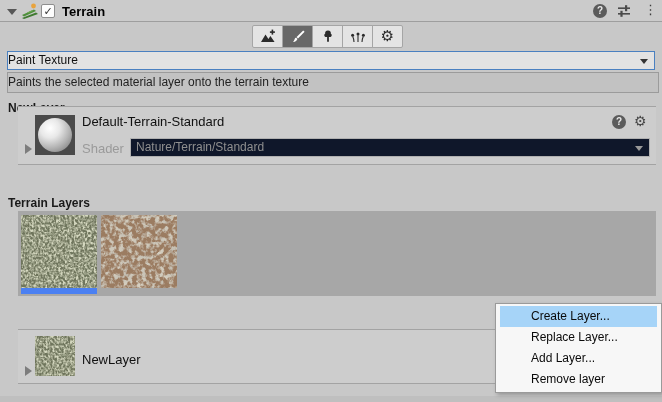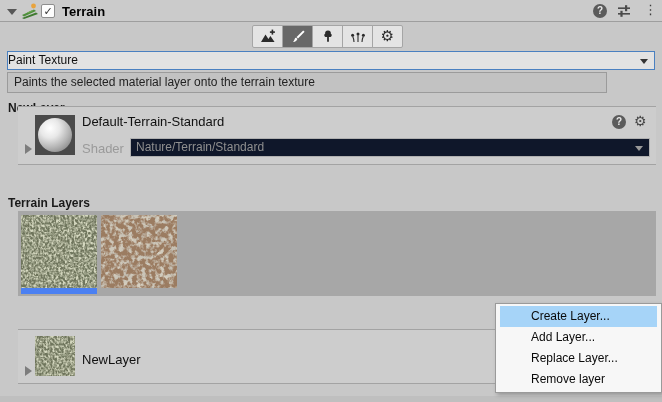--- a/index.html
+++ b/index.html
@@ -31,22 +31,22 @@
   .tool-btn.active { background:#686868; }
   .gear-glyph { font-family:"DejaVu Sans", sans-serif; font-size:15px; color:#2b2b2b; line-height:1; }
 
   
   .tool-select { position:absolute; left:7px; top:51px; width:648px; height:19px; background:#e2e2e2;
     border:1px solid #4a80c0; font-size:12px; color:#101010; line-height:17px; }
   .select-arrow { position:absolute; right:6px; top:7px; width:0; height:0;
     border-left:4px solid transparent; border-right:4px solid transparent; border-top:5px solid #333; }
 
   
-  .info-box { position:absolute; left:7px; top:72px; width:600px; height:21px; background:#c2c2c2;
-    border:1px solid #9b9b9b; font-size:12px; color:#222; line-height:19px; padding-left:6px; }
+  .info-box { position:absolute; left:7px; top:72px; width:652px; height:21px; background:#c2c2c2;
+    border:1px solid #9b9b9b; font-size:12px; color:#222; line-height:19px; }
 
   .section-heading { position:absolute; font-size:12px; font-weight:bold; color:#1a1a1a; }
 
   
   .material-box { position:absolute; left:18px; top:106px; width:638px; height:59px; background:#cdcdcd;
     border-top:1px solid #a3a3a3; border-bottom:1px solid #a3a3a3; }
   .mat-preview { position:absolute; left:17px; top:8px; width:40px; height:40px; background:#4a4a4a; }
   .mat-sphere { position:absolute; left:3px; top:3px; width:34px; height:34px; border-radius:50%;
     background:radial-gradient(circle at 35% 30%, #ffffff 0%, #e8e8e8 30%, #b5b5b5 60%, #7d7d7d 90%); }
   .mat-name { position:absolute; left:64px; top:7px; font-size:13px; color:#101010; }
@@ -221,18 +221,18 @@
       </svg>
     </div>
     <div class="nl-name">NewLayer</div>
     <div class="foldout-right nl-foldout"></div>
   </div>
 
   <div class="bottom-strip"></div>
 
   <div class="context-menu">
     <div class="menu-item highlighted">Create Layer...</div>
+    <div class="menu-item">Replace Layer...</div>
     <div class="menu-item">Add Layer...</div>
-    <div class="menu-item">Replace Layer...</div>
     <div class="menu-item">Remove layer</div>
   </div>
 
 </div>
 
 </body></html>

